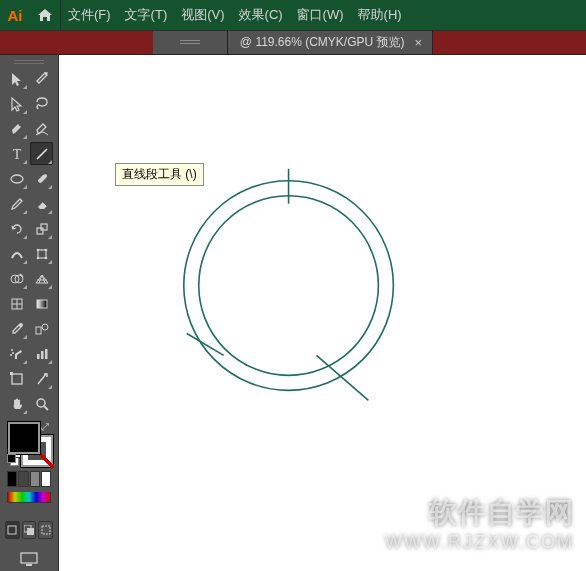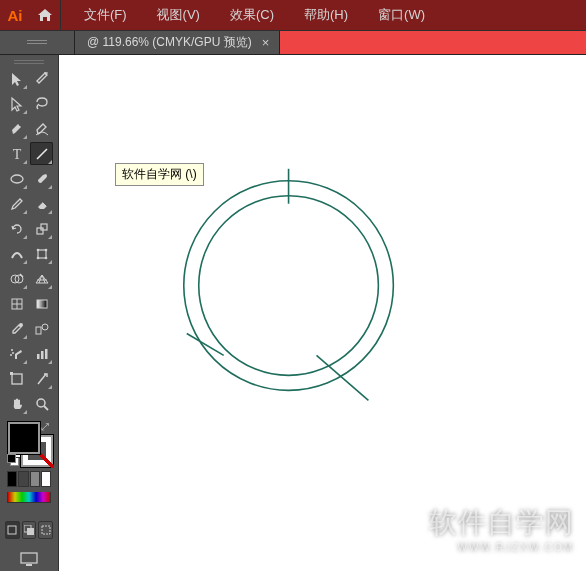--- a/index.html
+++ b/index.html
@@ -1,28 +1,28 @@
 <!DOCTYPE html>
 <html><head>
 <meta charset="utf-8">
 <style>
   html, body { margin: 0; padding: 0; width: 586px; height: 571px; overflow: hidden; font-family: "Microsoft YaHei", "SimSun", Arial, sans-serif; background: #525252; }
   .app-frame { width: 586px; height: 571px; background: #525252; display: flex; flex-direction: column; }
 
   
-  .top-bar { height: 30px; background: #7f1d1d; display: flex; align-items: center; border-bottom: 1px solid #2d2d2d; }
+  .top-bar { height: 30px; background: #14532d; display: flex; align-items: center; border-bottom: 1px solid #2d2d2d; }
   .ai-logo { width: 30px; height: 30px; display: flex; align-items: center; justify-content: center; color: #ff6a00; font-weight: bold; font-size: 15px; }
   .home-btn { width: 30px; height: 30px; display: flex; align-items: center; justify-content: center; }
   .home-ico { width: 16px; height: 14px; }
   .menu-bar { display: flex; height: 30px; align-items: stretch; }
-  .menu-item { color: #d4d4d4; font-size: 13px; padding: 0 7px; display: flex; align-items: center; cursor: default; margin-left: 16px; }
+  .menu-item { color: #d4d4d4; font-size: 13px; padding: 0 7px; display: flex; align-items: center; cursor: default; }
   .menu-sep { width:1px; height:100%; background:#2d2d2d;}
 
   
-  .tab-strip { height: 26px; background: #ef4444; display: flex; align-items: stretch; border-bottom: 1px solid #222; }
+  .tab-strip { height: 26px; background: #7f1d1d; display: flex; align-items: stretch; border-bottom: 1px solid #222; justify-content: center; }
   .tab-pre { width: 74px; background: #525252; border-right: 1px solid #222; display:flex; align-items:center; justify-content:center;}
   .tab-pre svg{opacity:.8}
   .doc-tab { background: #525252; color: #d8d8d8; font-size: 12px; display: flex; align-items: center; padding: 0 10px 0 12px; border-right: 1px solid #222; }
   .doc-tab .close-x { margin-left: 10px; font-size: 13px; color: #ccc; }
 
   
   .main-area { flex: 1; display: flex; background: #525252; }
 
   
   .tool-panel { width: 52px; background: #525252; border-right: 1px solid #343434; display: flex; flex-direction: column; padding: 4px 3px 6px 3px; gap: 0; }
@@ -64,44 +64,45 @@
   
   .canvas-wrap { flex: 1; background: #525252; position: relative; }
   .artboard { position: absolute; left: 0; top: 0; right: 0; bottom: 0; background: #ffffff; }
   .artwork { position: absolute; left: 0; top: 0; width: 100%; height: 100%; }
 
   
   .tooltip { position: absolute; left: 56px; top: 108px; background: #ffffe1; border: 1px solid #8b8b8b; color: #000; font-size: 12px; padding: 2px 6px; white-space: nowrap; z-index: 50; }
 
   
   .wm { position: absolute; right: 12px; bottom: 18px; text-align: right; color: rgba(255,255,255,0.55); pointer-events:none;}
-  .wm .l1 { font-size: 28px; font-weight: normal; letter-spacing: 1px; text-shadow: 0 0 4px rgba(0,0,0,.5);}
-  .wm .l2 { font-size: 10px; letter-spacing: 2px; color: rgba(255,255,255,0.45); text-shadow: 0 0 4px rgba(0,0,0,.5); text-align: right;}
+  .wm .l1 { font-size: 28px; font-weight: bold; letter-spacing: 1px; text-shadow: 0 0 4px rgba(0,0,0,.5);}
+  .wm .l2 { font-size: 18px; letter-spacing: 2px; color: rgba(255,255,255,0.45); text-shadow: 0 0 4px rgba(0,0,0,.5); text-align: right;}
 </style>
 </head>
 <body>
 
 <div class="app-frame">
 
   <div class="top-bar">
     <div class="ai-logo">
         <span>Ai</span>
       </div>
     <div class="home-btn">
       <svg class="home-ico" viewBox="0 0 16 14">
           <path d="M8 1 L15 7 L13 7 L13 13 L10 13 L10 9 L6 9 L6 13 L3 13 L3 7 L1 7 Z" fill="#d8d8d8"></path>
         </svg>
     </div>
     <div class="menu-sep"></div>
     <div class="menu-bar">
       <div class="menu-item">文件(F)</div>
+      <div class="menu-item">文字(T)</div>
       <div class="menu-item">视图(V)</div>
       <div class="menu-item">效果(C)</div>
+      <div class="menu-item">窗口(W)</div>
       <div class="menu-item">帮助(H)</div>
-      <div class="menu-item">窗口(W)</div>
     </div>
   </div>
 
   <div class="tab-strip">
     <div class="tab-pre">
       <svg width="20" height="8">
           <g fill="#9a9a9a">
             <rect width="20" height="1" y="1"></rect>
             <rect width="20" height="1" y="4"></rect>
           </g>
@@ -391,17 +392,17 @@
             <line x1="128" y1="278" x2="165" y2="300"></line>
             <line x1="258" y1="300" x2="310" y2="345"></line>
           </g>
         </svg>
         <div class="wm">
           <div class="l1">软件自学网</div>
           <div class="l2">WWW.RJZXW.COM</div>
         </div>
       </div>
 
-      <div class="tooltip">软件自学网 (\)</div>
+      <div class="tooltip">直线段工具 (\)</div>
     </div>
 
   </div>
 </div>
 
 </body></html>

